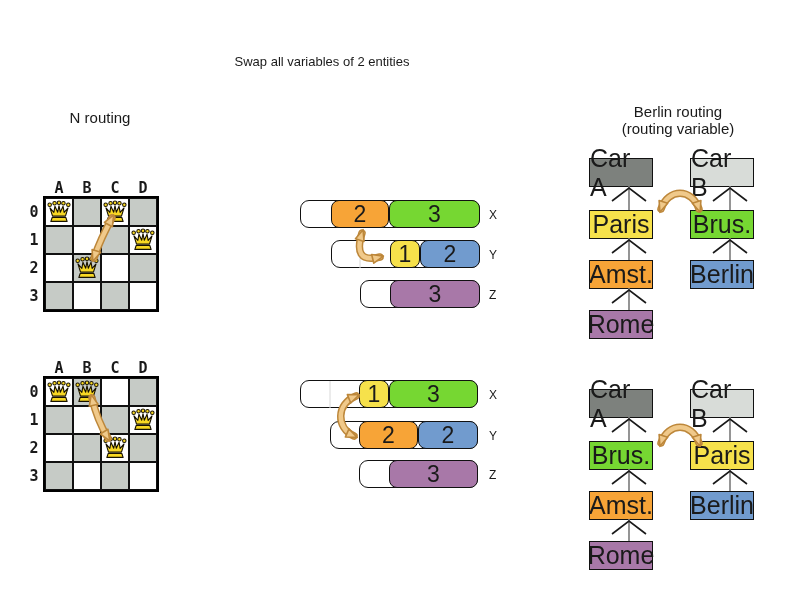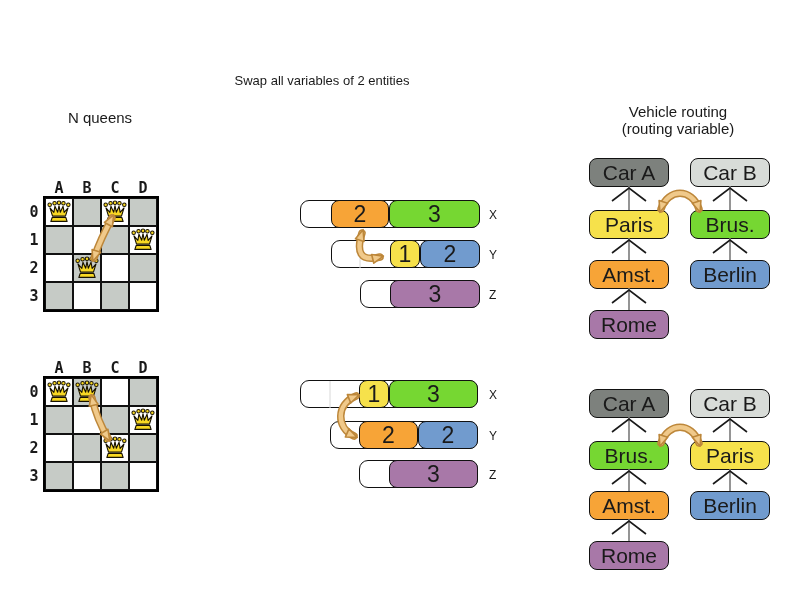--- a/index.html
+++ b/index.html
@@ -1,52 +1,52 @@
 <!DOCTYPE html>
 <html><head>
 <meta charset="utf-8">
 <style>
   html,body{margin:0;padding:0;background:#fff;}
   #canvas{position:relative;width:800px;height:600px;background:#ffffff;
           font-family:"Liberation Sans",sans-serif;color:#1a1a1a;overflow:hidden;}
   .abs{position:absolute;}
   .title{top:24px;left:0;width:800px;text-align:center;font-size:35px;}
-  .subtitle{top:73px;left:0;width:644px;text-align:center;font-size:13px;}
+  .subtitle{top:54px;left:0;width:644px;text-align:center;font-size:13px;}
   .sec-h{font-size:15px;text-align:center;}
   .mono{font-family:"DejaVu Sans Mono",monospace;font-weight:bold;font-size:15px;}
   .cell{position:absolute;width:28px;height:28px;box-sizing:border-box;border:1px solid #111;}
   .board-frame{position:absolute;width:116px;height:116px;box-sizing:border-box;border:2px solid #000;}
   .collabel{position:absolute;width:28px;height:16px;text-align:center;}
   .rowlabel{position:absolute;width:18px;height:28px;line-height:28px;text-align:center;}
   .queen{position:absolute;width:26px;height:24px;}
   .cloud-white{position:absolute;height:28px;box-sizing:border-box;background:#fff;
                border:1.5px solid #111;border-radius:9px;}
   .cloud-block{position:absolute;height:28px;box-sizing:border-box;border:1.5px solid #111;
                border-radius:8px;display:flex;align-items:center;justify-content:center;
                font-size:23px;}
   .axis-label{position:absolute;width:20px;height:14px;font-size:12px;}
-  .vbox{position:absolute;width:80px;height:29px;box-sizing:border-box;border:1.6px solid #111;
-        border-radius:8px;display:flex;align-items:center;justify-content:center;font-size:21px;}
+  .vbox{position:absolute;width:64px;height:29px;box-sizing:border-box;border:1.6px solid #111;
+        border-radius:0;display:flex;align-items:center;justify-content:center;font-size:25px;}
   svg#overlay{position:absolute;left:0;top:0;pointer-events:none;z-index:5;}
   .arrow-under{stroke:#bd873a;stroke-width:7.5;fill:none;stroke-linecap:round;}
   .arrow-over{stroke:#f0c98a;stroke-width:4.5;fill:none;stroke-linecap:round;}
   .hairline{stroke:#d8d8d8;stroke-width:1;}
   .chain-line{stroke:#7a7a7a;stroke-width:1.6;}
   .chain-chev{stroke:#1a1a1a;stroke-width:1.6;fill:none;}
 </style>
 </head>
 <body>
 
 <div id="canvas">
 
   <div class="abs subtitle">Swap all variables of 2 entities</div>
 
-  <div class="abs sec-h" style="left:30px;top:109px;width:140px;">N queens</div>
+  <div class="abs sec-h" style="left:30px;top:109px;width:140px;">N routing</div>
   <div class="abs sec-h" style="left:588px;top:103px;width:180px;">
-    <div>Vehicle routing</div>
+    <div>Berlin routing</div>
     <div>(routing variable)</div>
   </div>
 
   <div class="abs" id="nq-before" style="left:0;top:0;">
       <div class="collabel mono" style="left: 45px; top: 179px;">A</div>
       <div class="collabel mono" style="left: 73px; top: 179px;">B</div>
       <div class="collabel mono" style="left: 101px; top: 179px;">C</div>
       <div class="collabel mono" style="left: 129px; top: 179px;">D</div>
       <div class="rowlabel mono" style="left: 25px; top: 198px;">0</div>
       <div class="rowlabel mono" style="left: 25px; top: 226px;">1</div>

